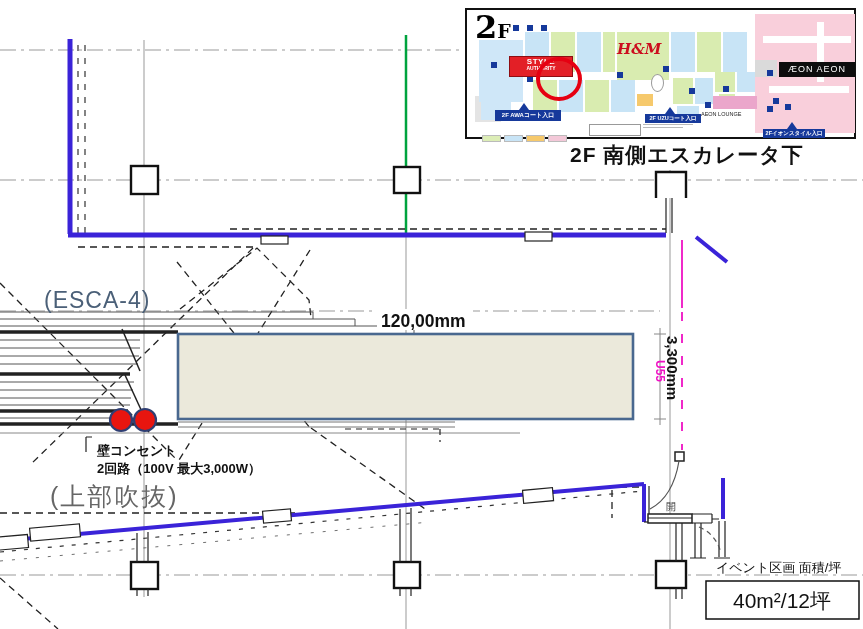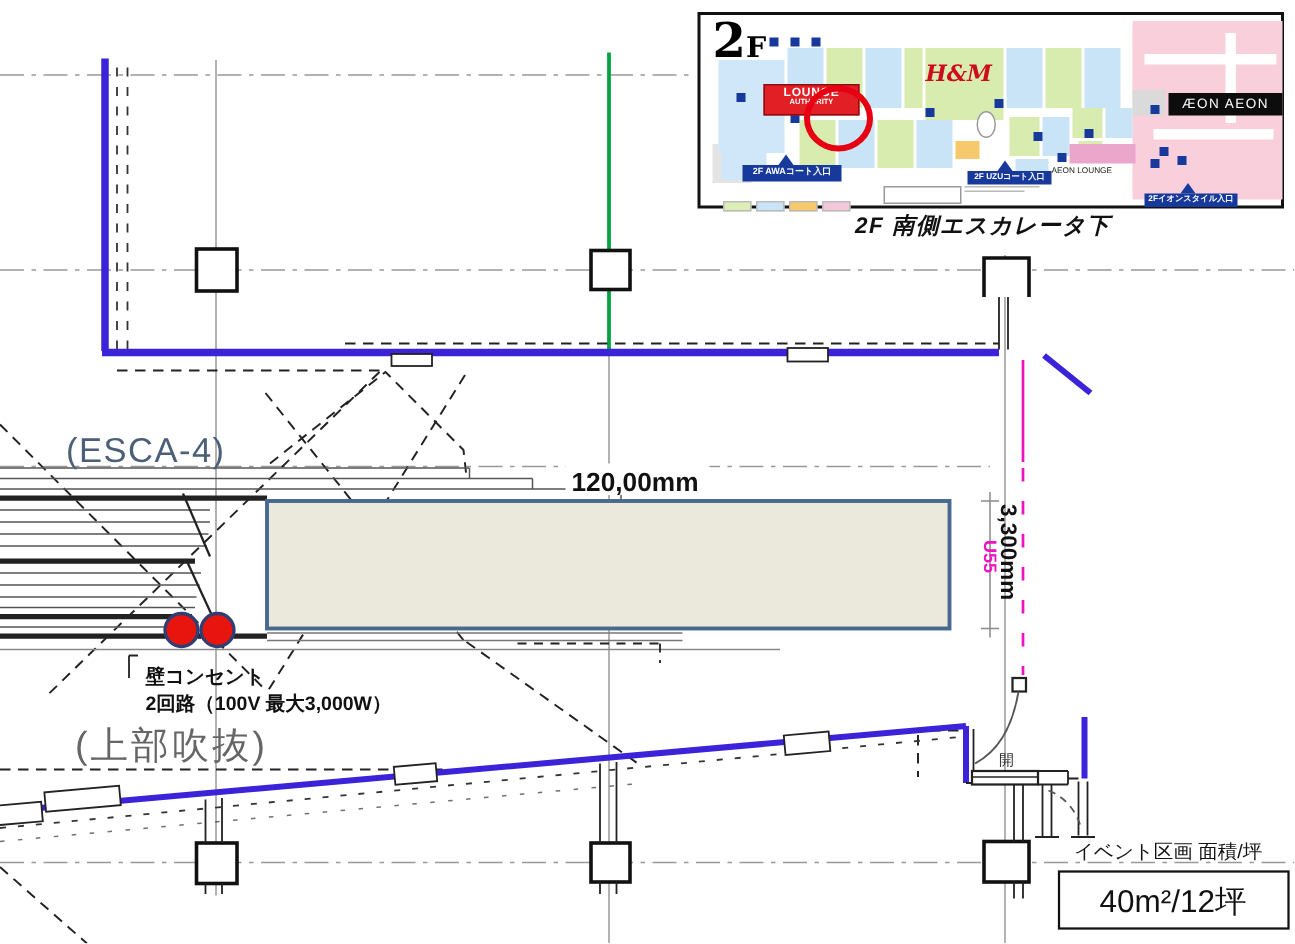--- a/index.html
+++ b/index.html
@@ -28,22 +28,22 @@
             font-family:"DejaVu Serif","Liberation Serif",serif;font-style:italic;font-weight:bold;font-size:15px;}
   #aeon-style-box{left:312px;top:52px;width:76px;height:15px;background:#0d0d0d;color:#fff;
                   font-size:9px;line-height:15px;text-align:center;letter-spacing:1px;}
   #aeon-lounge-label{left:234px;top:101px;font-size:5.5px;color:#222;}
   .gate{background:#16399b;color:#fff;font-size:6px;font-weight:bold;text-align:center;}
   #gate-awa{left:28px;top:100px;width:66px;height:11px;line-height:11px;}
   #gate-uzu{left:178px;top:104px;width:56px;height:9px;line-height:9px;font-size:5.5px;}
   #gate-style{left:296px;top:119px;width:62px;height:9px;line-height:9px;font-size:5.5px;}
   .note-line{background:#b9b9b9;height:1px;}
   
-  #inset-caption{position:absolute;left:570px;top:141px;width:293px;font-size:15px;font-weight:bold;
-                 color:#111;letter-spacing:1px;white-space:nowrap;font-style:italic;}
+  #inset-caption{position:absolute;left:570px;top:141px;width:293px;font-size:21px;font-weight:bold;
+                 color:#111;letter-spacing:1px;white-space:nowrap;}
 </style>
 </head>
 <body>
 
 <div id="stage">
 
   <svg id="plan-svg" width="863" height="629" viewBox="0 0 863 629">
 
     <g stroke="#999" stroke-width="1" fill="none">
       <path d="M0 50 H463" stroke-dasharray="16 5 3 5"></path>
@@ -249,21 +249,21 @@
         <div class="mini-icon" style="left: 334px; top: 60px;"></div>
         <div class="mini-icon" style="left: 300px; top: 96px;"></div>
         <div class="tri" style="left: 52px; top: 93px;"></div>
         <div class="tri" style="left: 198px; top: 97px;"></div>
         <div class="tri" style="left: 320px; top: 112px;"></div>
       </div>
     <div id="floor-label">
       <span class="big" style="position:static;">2</span><span class="small" style="position:static;">F</span>
     </div>
     <div id="sports-box">
-      <span class="l1">LOUNGE</span>
+      <span class="l1">STYLE</span>
       <span class="l2">AUTHORITY</span>
     </div>
     <div id="hm-label">H&amp;M</div>
     <div id="aeon-style-box">ÆON AEON</div>
     <div id="aeon-lounge-label">AEON LOUNGE</div>
     <div id="map-red-circle"></div>
     <div id="gate-awa" class="gate">2F AWAコート入口</div>
     <div id="gate-uzu" class="gate">2F UZUコート入口</div>
     <div id="gate-style" class="gate">2Fイオンスタイル入口</div>
     <div id="legend-row"><span class="chip" style="background: rgb(220, 237, 182);"></span><span class="chip" style="background: rgb(200, 228, 246);"></span><span class="chip" style="background: rgb(246, 201, 108);"></span><span class="chip" style="background: rgb(243, 200, 216);"></span></div>

